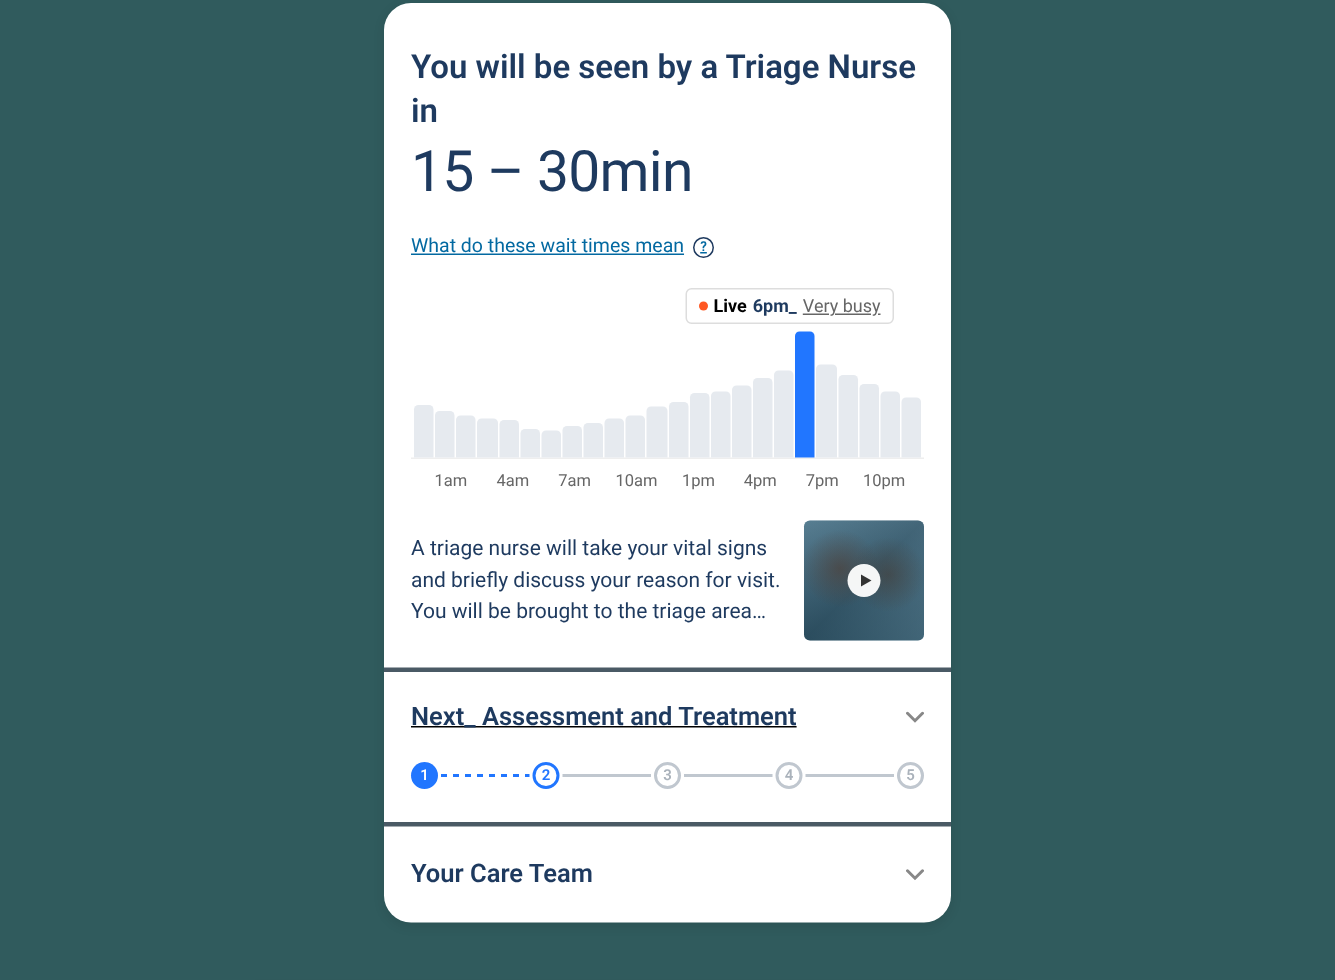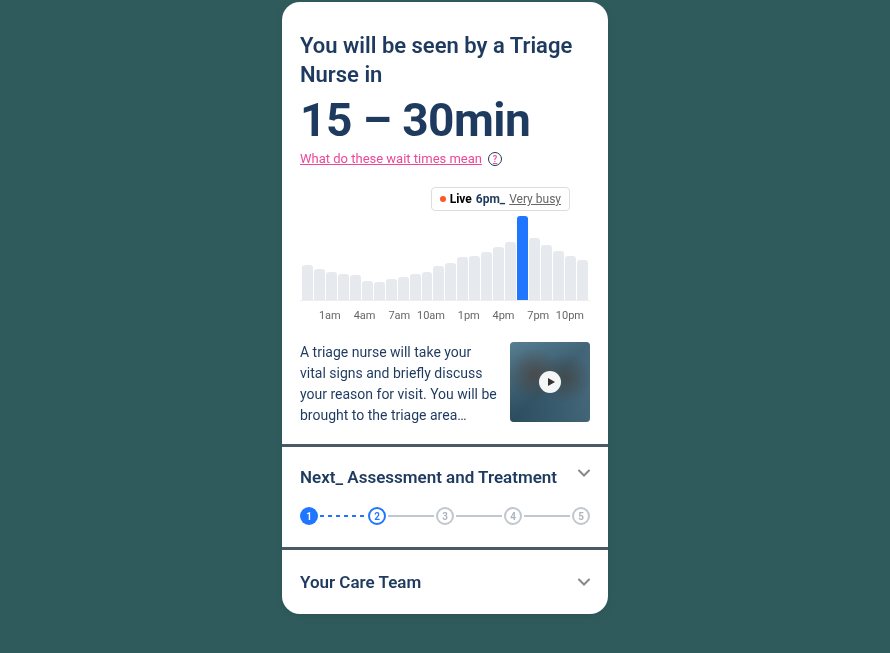--- a/index.html
+++ b/index.html
@@ -15,54 +15,54 @@
       justify-content: center;
       align-items: flex-start;
       min-height: 653px;
       width: 890px;
       padding-top: 0;
     }
 
     .card {
       background: white;
       border-radius: 18px;
-      width: 326px;
+      width: 378px;
       margin-top: 2px;
       box-shadow: 0 2px 8px rgba(0,0,0,0.1);
       overflow: hidden;
     }
 
     .top-section {
       padding: 30px 18px 18px 18px;
     }
 
     .heading {
       color: #1e3a5f;
       font-size: 22px;
       font-weight: 600;
       line-height: 1.3;
     }
 
     .wait-time {
       color: #1e3a5f;
-      font-size: 46px;
-      font-weight: 700;
+      font-size: 38px;
+      font-weight: 400;
       margin-top: 4px;
       letter-spacing: -0.5px;
     }
 
     .help-link {
       display: inline-flex;
       align-items: center;
       gap: 6px;
-      color: #ec4899;
+      color: #0369a1;
       font-size: 13px;
       text-decoration: underline;
       cursor: pointer;
-      margin-top: 4px;
+      margin-top: 20px;
     }
 
     .help-icon {
       width: 14px;
       height: 14px;
       border-radius: 50%;
       border: 1.5px solid #1e3a5f;
       display: inline-flex;
       align-items: center;
       justify-content: center;
@@ -136,35 +136,35 @@
       display: flex;
       justify-content: space-between;
       margin-top: 8px;
       font-size: 11px;
       color: #666;
       padding: 0 6px;
     }
 
     .chart-labels span {
       flex: 1;
-      text-align: right;
+      text-align: center;
     }
 
     .chart-date {
       text-align: center;
       color: #888;
       font-size: 13px;
       margin-top: 24px;
     }
 
     .description-row {
       display: flex;
       gap: 12px;
       margin-top: 20px;
-      align-items: flex-start;
+      align-items: center;
     }
 
     .description-text {
       flex: 1;
       color: #1e3a5f;
       font-size: 14px;
       line-height: 1.5;
     }
 
     .video-thumb {
@@ -216,21 +216,23 @@
       background: #4a5a65;
     }
 
     .accordion-section {
       padding: 20px 18px 22px 18px;
     }
 
     .accordion-header {
       display: flex;
       justify-content: space-between;
+      align-items: center;
       cursor: pointer;
+      text-decoration: underline;
     }
 
     .accordion-title {
       color: #1e3a5f;
       font-size: 17px;
       font-weight: 600;
     }
 
     .chevron-down {
       width: 12px;

